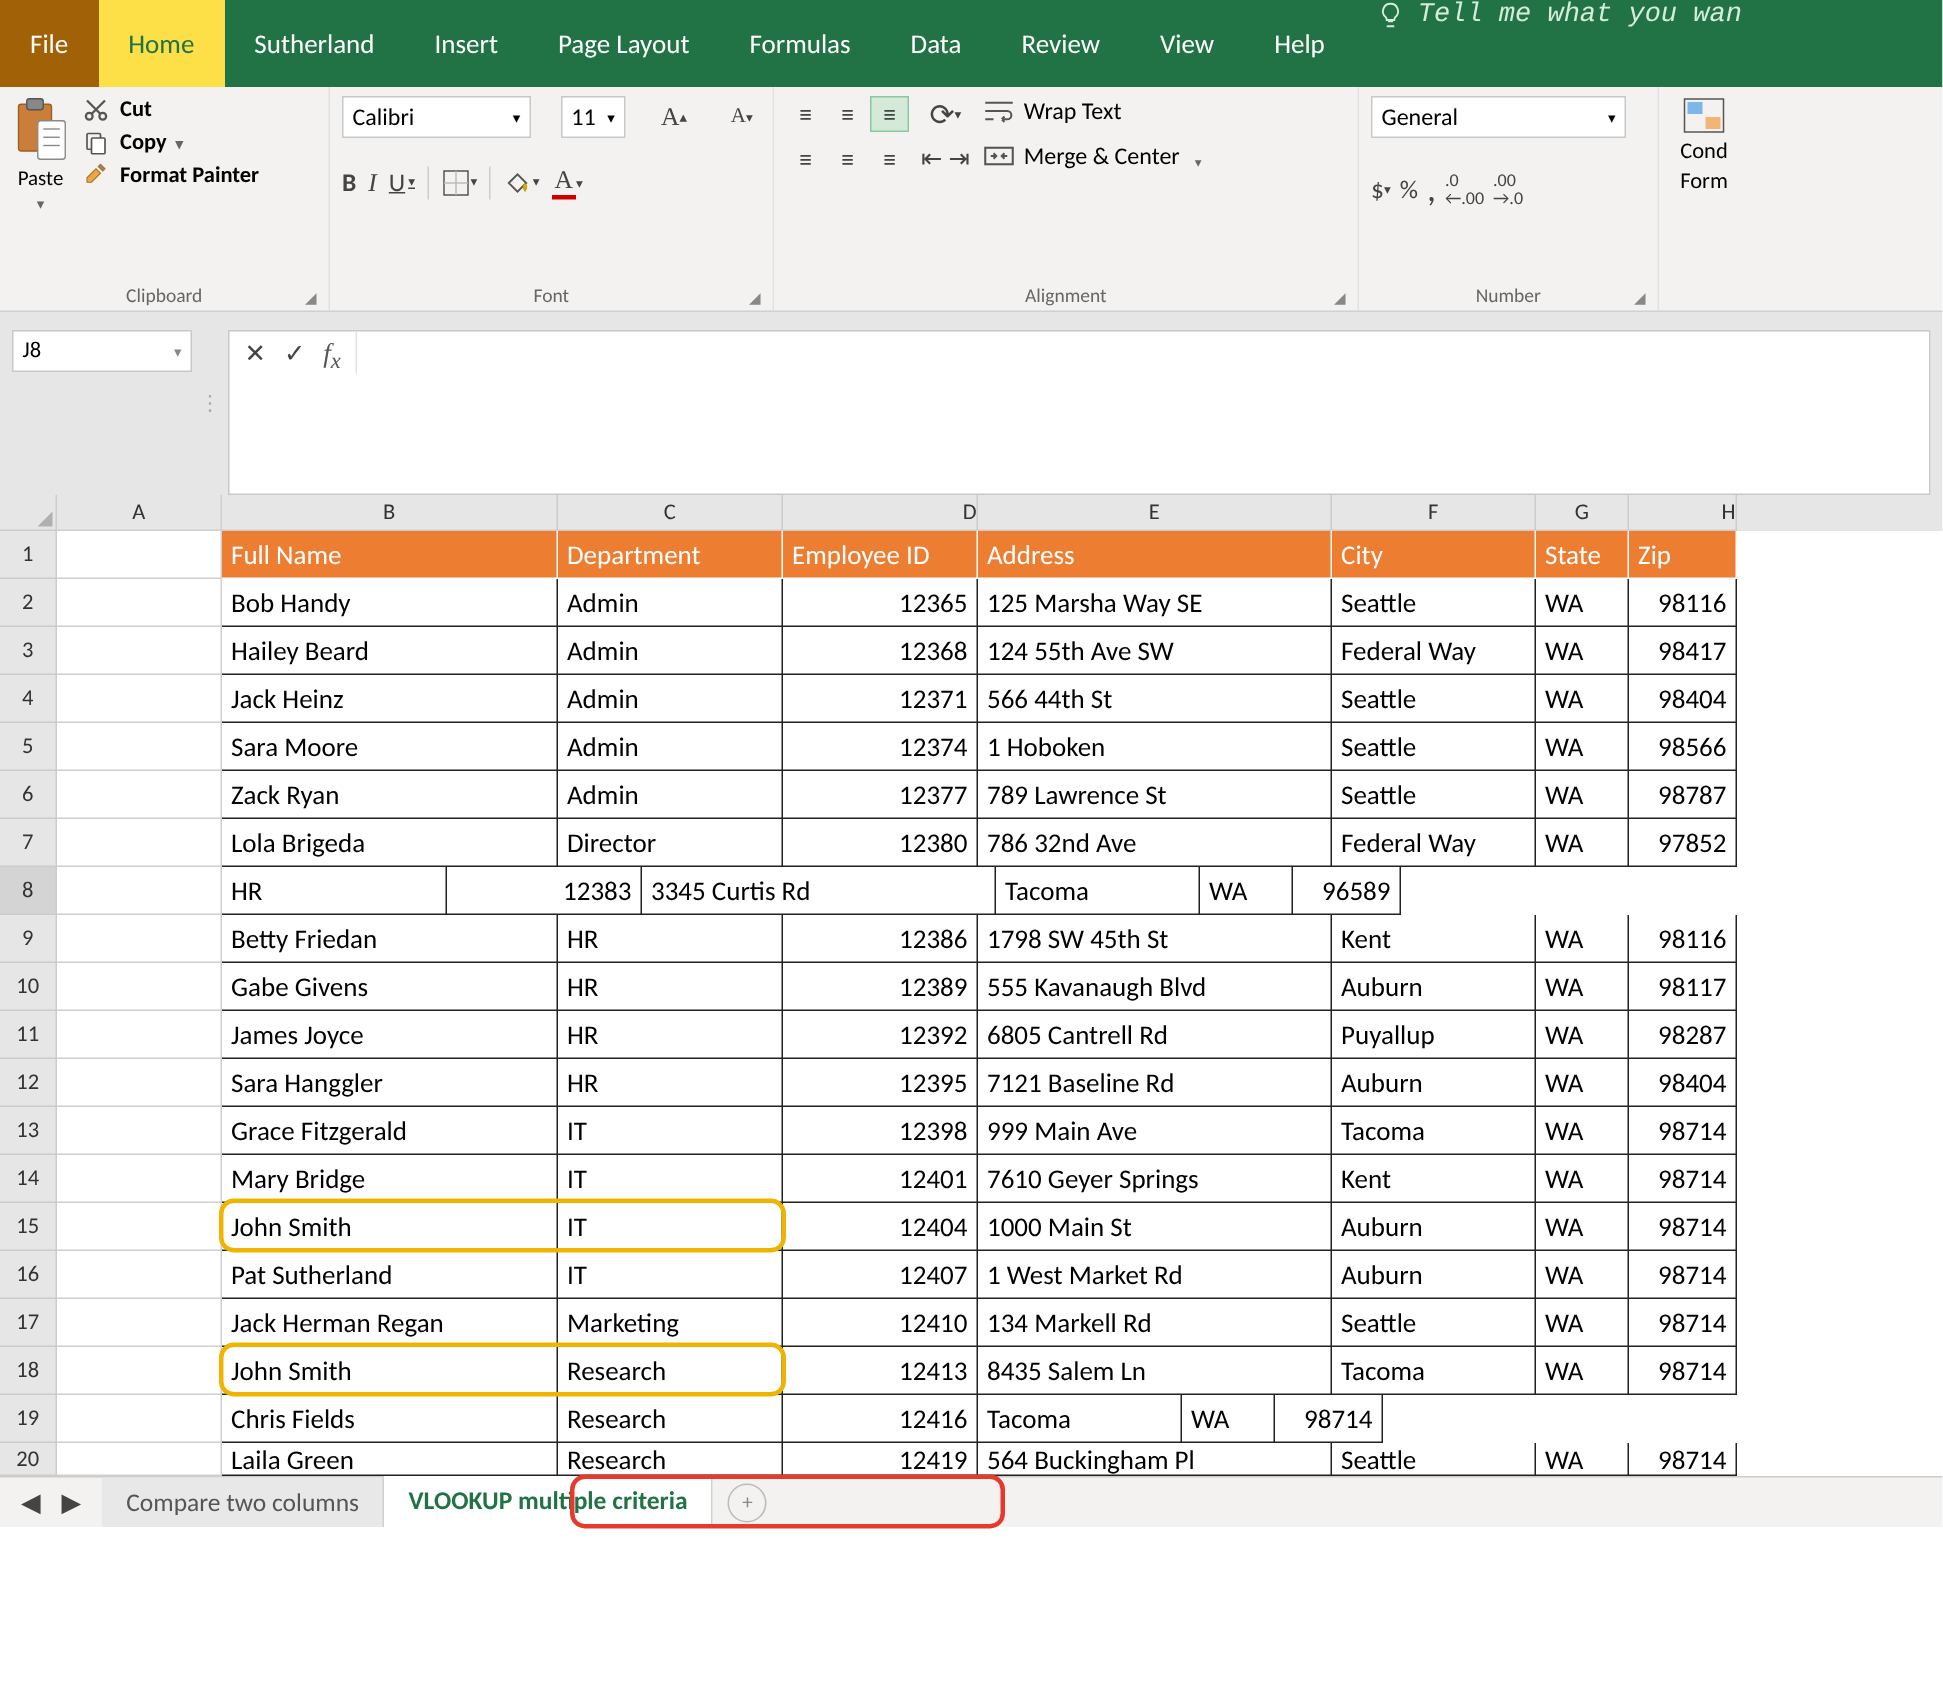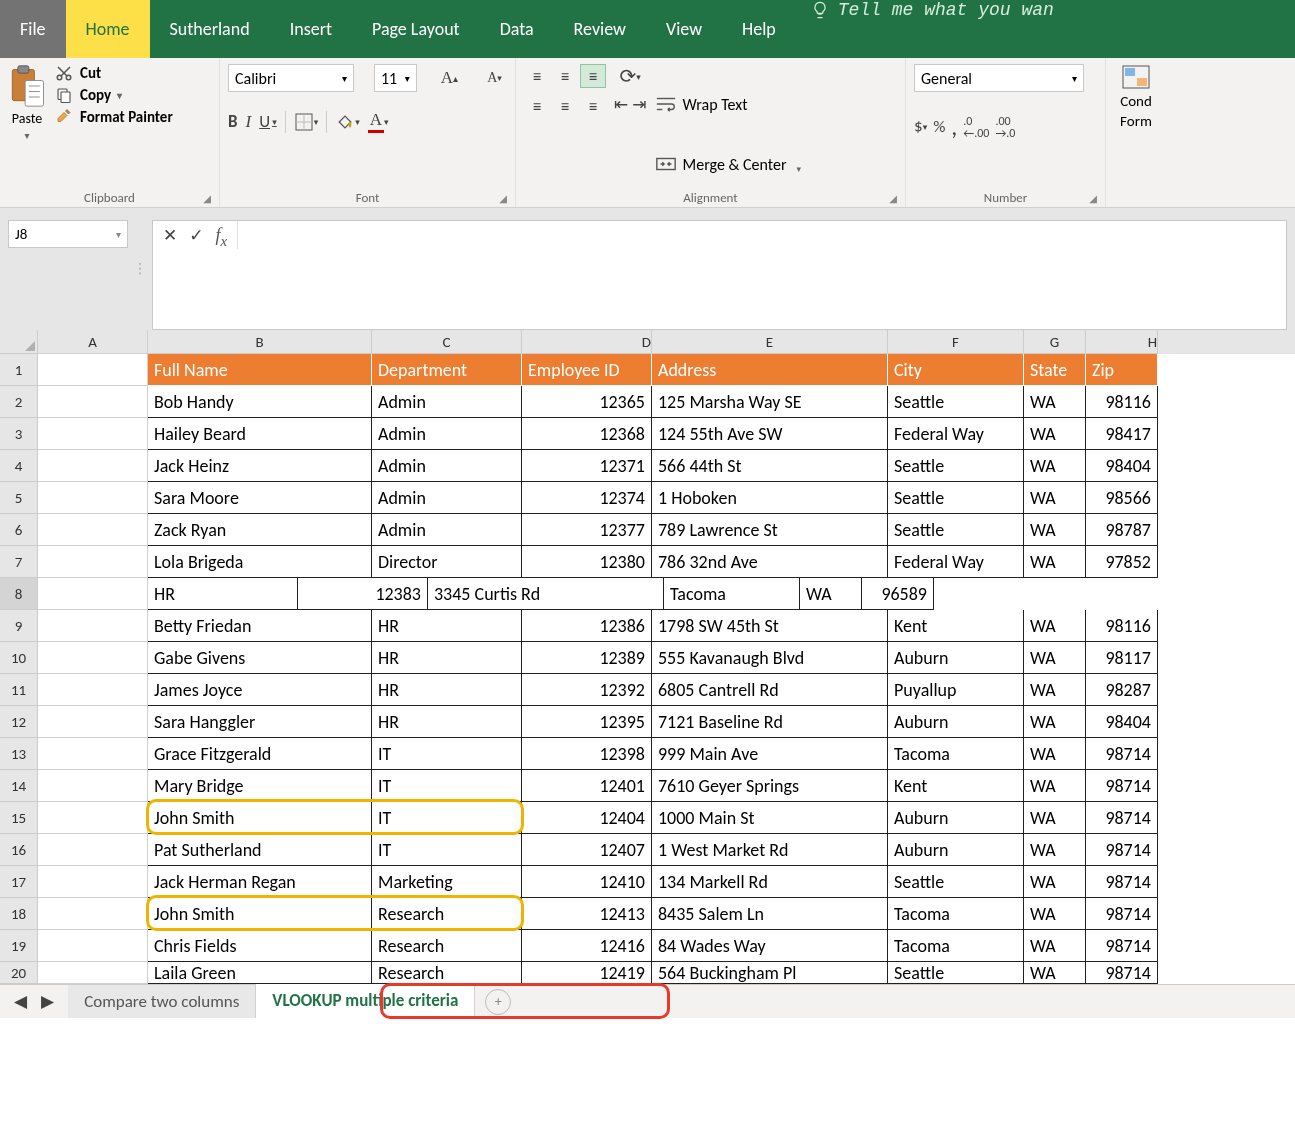--- a/index.html
+++ b/index.html
@@ -1,19 +1,19 @@
 <!DOCTYPE html>
 <html><head>
 <meta charset="utf-8">
 <style>
   * { box-sizing: border-box; margin:0; padding:0; }
   body { font-family: "Segoe UI", Calibri, Arial, sans-serif; font-size:14px; background:#fff; overflow:hidden; width:1295px; height:1128px; }
   .titlebar { background:#217346; height:58px; display:flex; align-items:stretch; color:#fff; }
   .ttab { padding:0 20px; display:flex; align-items:center; font-size:18px; cursor:pointer; }
-  .ttab.file { background:#737373; }
+  .ttab.file { background:#a16207; }
   .ttab.active { background:#fde047; color:#217346; }
   .tell { display:flex; align-items:flex-start; padding:0 14px; gap:8px; font-size:18px; font-style:italic; color:#d4ecd9;font-family:Liberation Mono, monospace; }
   .tell svg{width:20px;height:20px;}
   .ribbon { background:#f3f2f1; border-bottom:1px solid #d0d0d0; height:150px; display:flex; }
   .rgroup { border-right:1px solid #e1e1e1; display:flex; flex-direction:column; padding:6px 8px 2px 8px; justify-content:space-between; }
   .rgroup .label { text-align:center; font-size:13px; color:#666; padding-top:2px; position:relative;}
   .rgroup .label .dlaunch { position:absolute; right:0; bottom:0; font-size:10px; color:#888; cursor:pointer;}
   .rcontent { display:flex; gap:8px; flex:1; }
   .paste-big { display:flex; flex-direction:column; align-items:center; gap:2px; font-size:14px; cursor:pointer; }
   .paste-big svg{width:38px;height:44px;}
@@ -26,21 +26,21 @@
   .fsel { border:1px solid #c8c8c8; background:#fff; height:28px; font-size:16px; padding:0 6px; display:flex; align-items:center; justify-content:space-between; }
   .fname{width:130px;} .fsize{width:44px;}
   .btn { display:flex;align-items:center;justify-content:center;cursor:pointer;color:#444;font-size:17px;}
   .btn.sq{width:26px;height:26px;}
   .align-row{display:flex;gap:2px;}
   .align-row .btn{width:26px;height:24px;border:1px solid transparent;}
   .align-row .btn.active{background:#d4e9d8;border:1px solid #8cc79d;}
   .align-rows{display:flex;flex-direction:column;gap:6px;}
   .indent-row{display:flex;gap:4px;}
   .wrap-col{display:flex;flex-direction:column;gap:10px;font-size:16px;}
-  .wrap-col .witem{display:flex;align-items:flex-end;gap:6px;cursor:pointer;margin-top:30px;}
+  .wrap-col .witem{display:flex;align-items:flex-end;gap:6px;cursor:pointer;}
   .num-row1{display:flex;}
   .numsel{width:170px;}
   .num-row2{display:flex;gap:6px;align-items:center;margin-top:12px;font-size:18px;color:#444;}
   .cond{display:flex;flex-direction:column;align-items:center;font-size:15px;gap:2px;}
   .fbar-wrap{background:#e6e6e6;padding:12px 8px 0 8px;}
   .fbar { display:flex; align-items:flex-start; gap:8px; }
   .namebox{background:#fff;border:1px solid #c8c8c8;height:28px;width:120px;display:flex;align-items:center;padding:0 6px;justify-content:space-between;font-size:15px;}
   .fx-box{background:#fff;border:1px solid #c8c8c8;height:110px;flex:1;display:flex;}
   .fx-btns{display:flex;align-items:flex-start;gap:12px;padding:4px 10px;color:#999;font-size:18px;border-right:1px solid #e1e1e1;height:28px;}
   .fx-btns .fx{font-style:italic;font-family:'Times New Roman',serif;color:#555;}
@@ -73,20 +73,21 @@
 </style>
 </head>
 <body>
 
 <div class="titlebar">
   <div class="ttab file">File</div>
   <div class="ttab active">Home</div>
   <div class="ttab">Sutherland</div>
   <div class="ttab">Insert</div>
   <div class="ttab">Page Layout</div>
+  <div class="ttab">Formulas</div>
   <div class="ttab">Data</div>
   <div class="ttab">Review</div>
   <div class="ttab">View</div>
   <div class="ttab">Help</div>
   <div class="tell">
     <svg viewBox="0 0 24 24" fill="none" stroke="#d4ecd9" stroke-width="1.5">
         <path d="M9 21h6M10 17h4M12 3a6 6 0 00-4 10.5c.7.8 1 1.5 1 2.5h6c0-1 .3-1.7 1-2.5A6 6 0 0012 3z"></path>
       </svg>
     <span>Tell me what you wan</span>
   </div>
@@ -488,21 +489,20 @@
         <div class="cell cF">Tacoma</div>
         <div class="cell cG">WA</div>
         <div class="cell cH">98714</div>
       </div>
       <div class="rw">
         <div class="rh">19</div>
         <div class="cell cA"></div>
         <div class="cell cB">Chris Fields</div>
         <div class="cell cC">Research</div>
         <div class="cell cD">12416</div>
-        <div class="cell cE">84 Wades Way</div>
         <div class="cell cF">Tacoma</div>
         <div class="cell cG">WA</div>
         <div class="cell cH">98714</div>
       </div>
       <div class="rw last">
         <div class="rh">20</div>
         <div class="cell cA"></div>
         <div class="cell cB">Laila Green</div>
         <div class="cell cC">Research</div>
         <div class="cell cD">12419</div>

